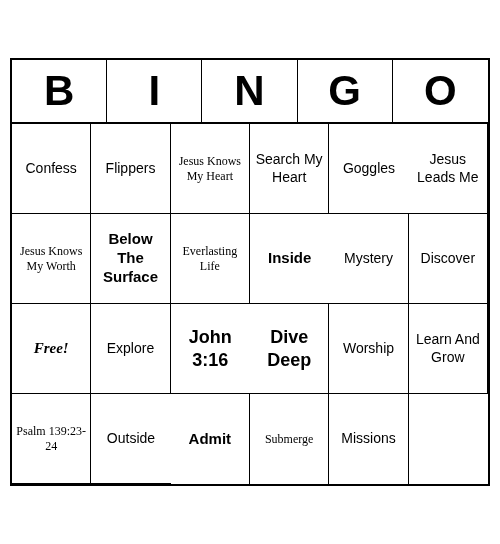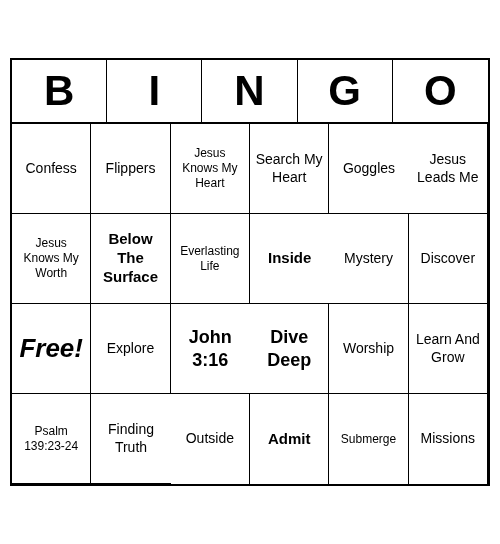--- a/index.html
+++ b/index.html
@@ -62,37 +62,39 @@
 
     .bingo-cell:nth-child(5n) {
       border-right: none;
     }
 
     .bingo-cell:nth-child(n+21) {
       border-bottom: none;
     }
 
     .bingo-cell.free {
-      font-size: 26px;
+      font-size: 15px;
       font-weight: bold;
       font-style: italic;
+      font-family: Liberation Serif, serif;
     }
 
     .bingo-cell.large-text {
       font-size: 18px;
       font-weight: bold;
     }
 
     .bingo-cell.medium-text {
       font-size: 15px;
       font-weight: bold;
     }
 
     .bingo-cell.small-text {
       font-size: 12px;
+      font-family: Liberation Serif, serif;
     }
   </style>
 </head>
 <body>
 
 <div class="bingo-card">
   <div class="bingo-header">
   <div class="bingo-letter">B</div>
       <div class="bingo-letter">I</div>
       <div class="bingo-letter">N</div>
@@ -112,19 +114,18 @@
       <div class="bingo-cell medium-text">Inside</div>
       <div class="bingo-cell">Mystery</div>
       <div class="bingo-cell">Discover</div>
       <div class="bingo-cell free">Free!</div>
       <div class="bingo-cell">Explore</div>
       <div class="bingo-cell large-text">John 3:16</div>
       <div class="bingo-cell large-text">Dive Deep</div>
       <div class="bingo-cell">Worship</div>
       <div class="bingo-cell">Learn And Grow</div>
       <div class="bingo-cell small-text">Psalm 139:23-24</div>
-      <div class="bingo-cell">Finding Truth</div>
       <div class="bingo-cell">Outside</div>
       <div class="bingo-cell medium-text">Admit</div>
       <div class="bingo-cell small-text">Submerge</div>
       <div class="bingo-cell">Missions</div>
     </div>
 </div>
 
 </body></html>

